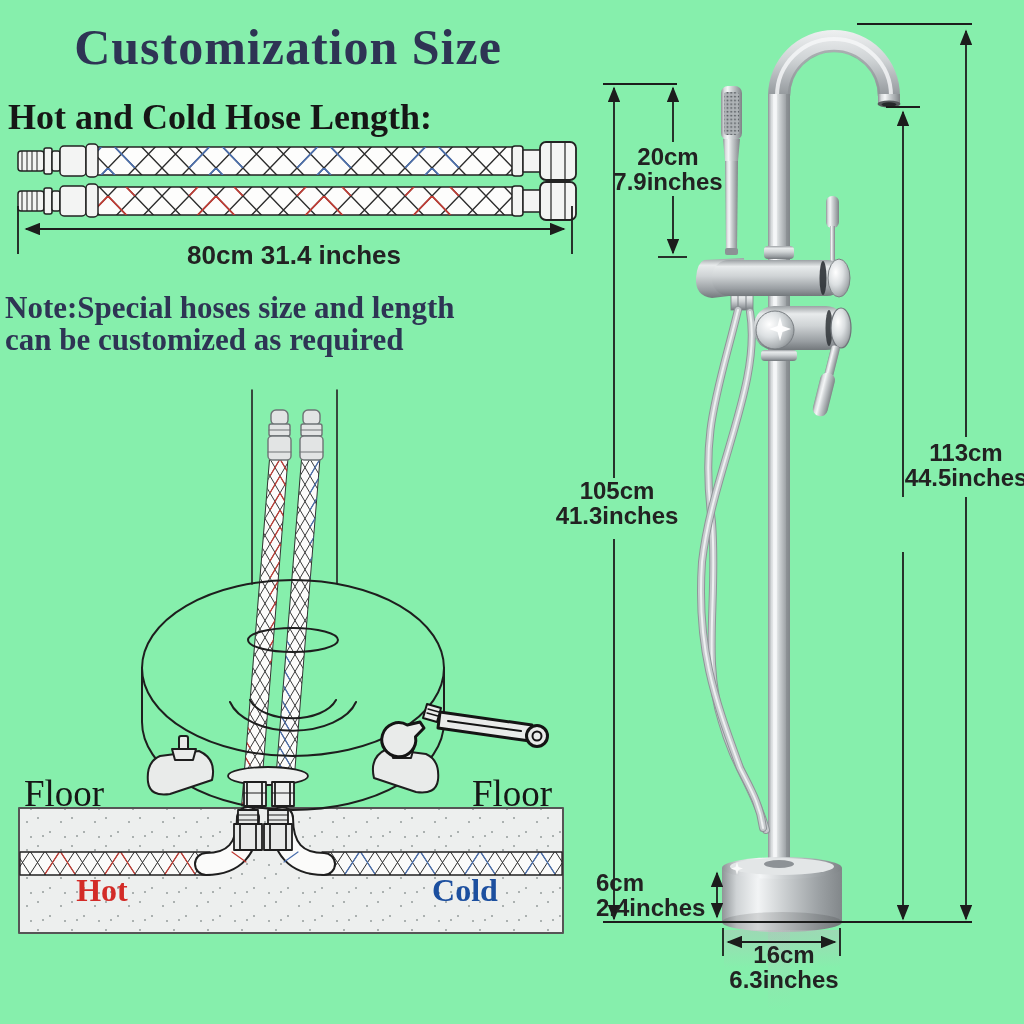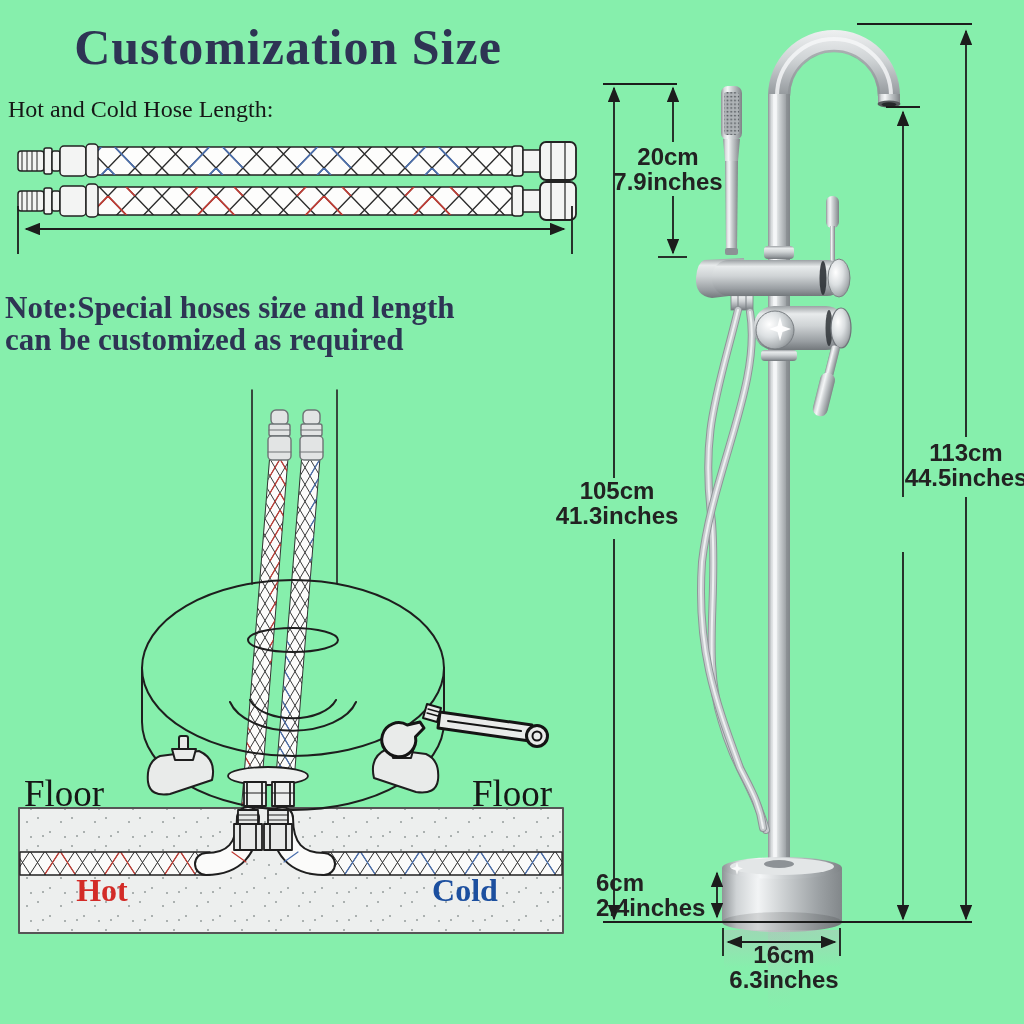--- a/index.html
+++ b/index.html
@@ -2,21 +2,21 @@
 <html><head>
 <meta charset="utf-8">
 <style>
   html,body{margin:0;padding:0;}
   #stage{position:relative;width:1024px;height:1024px;background:#86efac;overflow:hidden;
          font-family:"Liberation Sans",sans-serif;}
   #art{position:absolute;left:0;top:0;}
   .abs{position:absolute;}
   .serif{font-family:"Liberation Serif",serif;}
   .title{font-size:50px;font-weight:700;color:#2e3454;text-align:center;letter-spacing:1px;}
-  .h-heading{font-size:24px;font-weight:400;color:#161616;}
+  .h-heading{font-size:36px;font-weight:700;color:#161616;}
   .note-line{font-size:31px;font-weight:600;color:#2e3454;}
   .floor-label{font-size:37px;font-weight:400;color:#161616;}
   .hot-label{font-size:32px;font-weight:700;color:#d32b27;text-align:center;}
   .cold-label{font-size:32px;font-weight:700;color:#1c4f9f;text-align:center;}
   .dim{font-size:24px;line-height:25px;font-weight:700;color:#222;text-align:center;}
   .dim-right{text-align:left;}
   .dim-80{font-size:26px;font-weight:700;color:#222;text-align:center;}
 </style>
 </head>
 <body>
@@ -334,20 +334,21 @@
     <line x1="723" y1="928" x2="723" y2="956"></line>
     <line x1="840" y1="928" x2="840" y2="956"></line>
     <line x1="728" y1="942" x2="835" y2="942" marker-start="url(#arr)" marker-end="url(#arr)"></line>
   </g>
 </svg>
 
   <div class="abs serif title" style="left:58px;top:18px;width:460px;">Customization Size</div>
 
   <div class="abs serif h-heading" style="left:8px;top:96px;">Hot and Cold Hose Length:</div>
 
+  <div class="abs dim-80" style="left:154px;top:240px;width:280px;">80cm 31.4 inches</div>
 
   <div class="abs serif note-line" style="left:5px;top:290px;">Note:Special hoses size and length</div>
   <div class="abs serif note-line" style="left:5px;top:322px;">can be customized as required</div>
 
   <div class="abs serif floor-label" style="left:24px;top:772px;">Floor</div>
   <div class="abs serif floor-label" style="left:472px;top:772px;">Floor</div>
 
   <div class="abs serif hot-label" style="left:67px;top:872px;width:70px;">Hot</div>
   <div class="abs serif cold-label" style="left:425px;top:872px;width:80px;">Cold</div>
 

